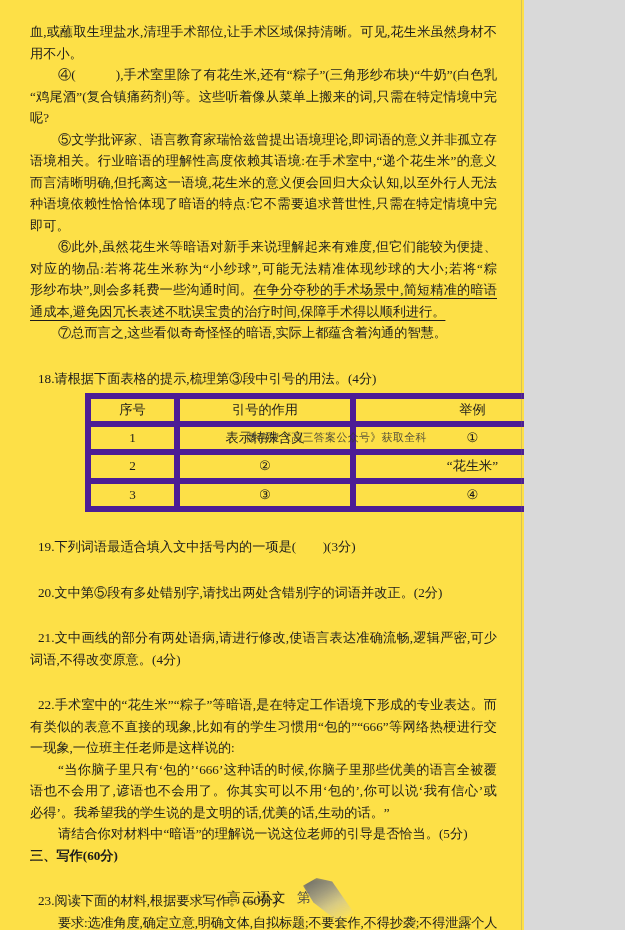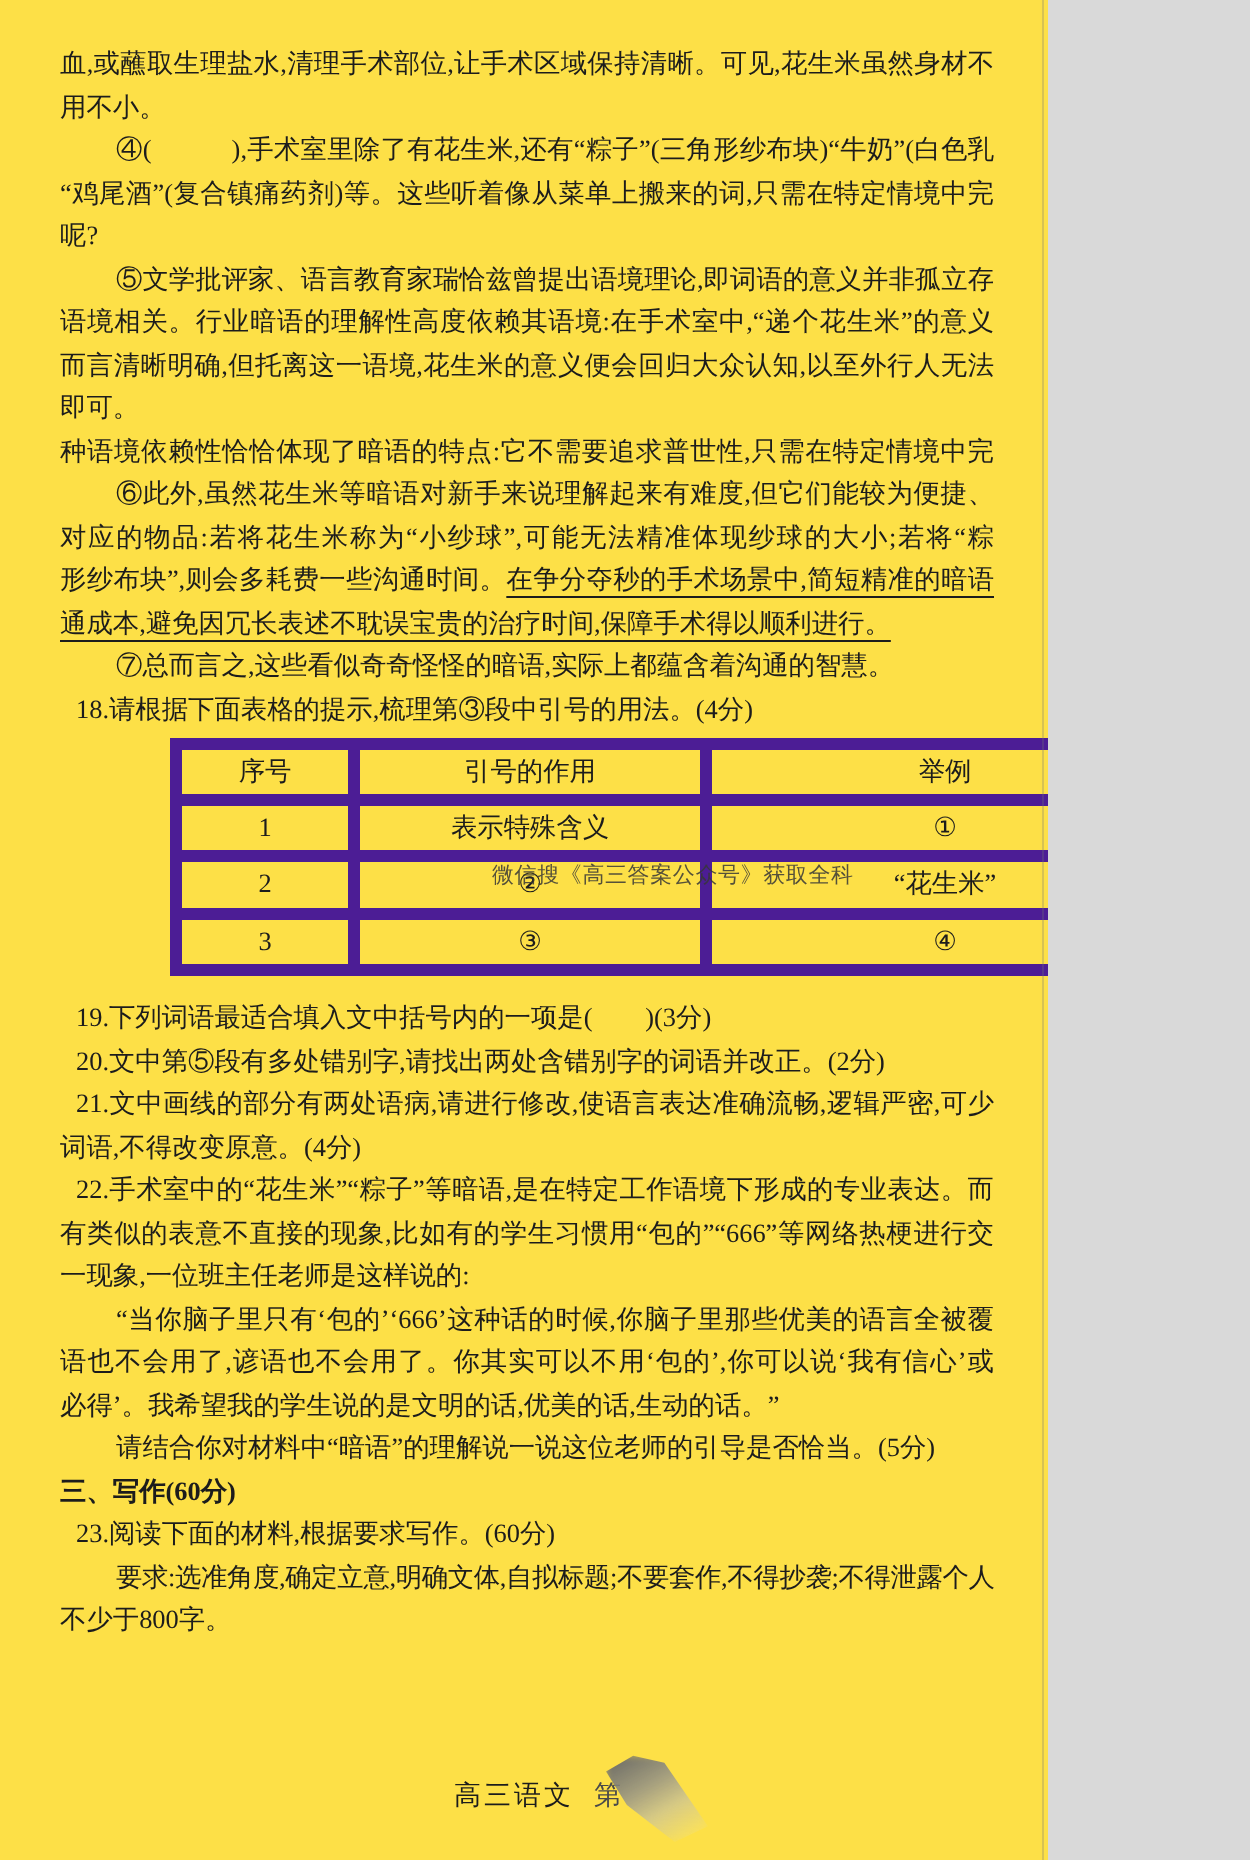--- a/index.html
+++ b/index.html
@@ -20,21 +20,21 @@
   .line {
     height:21.5px; line-height:21.6px;
     font-size:13.2px;
     overflow:hidden;
     text-align:justify;
     text-align-last:justify;
     text-justify:inter-character;
   }
   .short { text-align-last:left; }
   .indent { padding-left:28px; }
-  .qline { padding-left:8px; }
+  .qline { padding-left:8px;margin-top:24px; }
   .tight { letter-spacing:-0.45px; }
   .bold { font-weight:bold; }
   .u { text-decoration:underline; text-underline-offset:3.5px; text-decoration-thickness:1px; }
 
   table.qtable {
     border-collapse:collapse;
     table-layout:fixed;
     width:486px;
     margin:3.5px 0 10px 55px;
     border:2px solid #2f2f2f;
@@ -103,22 +103,22 @@
     <div class="line">血,或蘸取生理盐水,清理手术部位,让手术区域保持清晰。可见,花生米虽然身材不大,但作</div>
     <div class="line short">用不小。</div>
 
     <div class="line indent">④(　　　),手术室里除了有花生米,还有“粽子”(三角形纱布块)“牛奶”(白色乳状麻醉药)</div>
     <div class="line">“鸡尾酒”(复合镇痛药剂)等。这些听着像从菜单上搬来的词,只需在特定情境中完成意义传递</div>
     <div class="line short">呢?</div>
 
     <div class="line indent">⑤文学批评家、语言教育家瑞恰兹曾提出语境理论,即词语的意义并非孤立存在,而是与</div>
     <div class="line">语境相关。行业暗语的理解性高度依赖其语境:在手术室中,“递个花生米”的意义对医护人员</div>
     <div class="line">而言清晰明确,但托离这一语境,花生米的意义便会回归大众认知,以至外行人无法理解。这</div>
+    <div class="line">种语境依赖性恰恰体现了暗语的特点:它不需要追求普世性,只需在特定情境中完成意义传递</div>
     <div class="line short">即可。</div>
-    <div class="line">种语境依赖性恰恰体现了暗语的特点:它不需要追求普世性,只需在特定情境中完成意义传递</div>
 
     <div class="line indent">⑥此外,虽然花生米等暗语对新手来说理解起来有难度,但它们能较为便捷、不得抄袭</div>
     <div class="line">对应的物品:若将花生米称为“小纱球”,可能无法精准体现纱球的大小;若将“粽子”称为“三角</div>
     <div class="line"><span>形纱布块”,则会多耗费一些沟通时间。</span><span class="u">在争分夺秒的手术场景中,简短精准的暗语能降低沟</span></div>
     <div class="line short"><span class="u">通成本,避免因冗长表述不耽误宝贵的治疗时间,保障手术得以顺利进行。</span></div>
 
     <div class="line short indent">⑦总而言之,这些看似奇奇怪怪的暗语,实际上都蕴含着沟通的智慧。</div>
 
     <div class="line short qline">18.请根据下面表格的提示,梳理第③段中引号的用法。(4分)</div>
 

